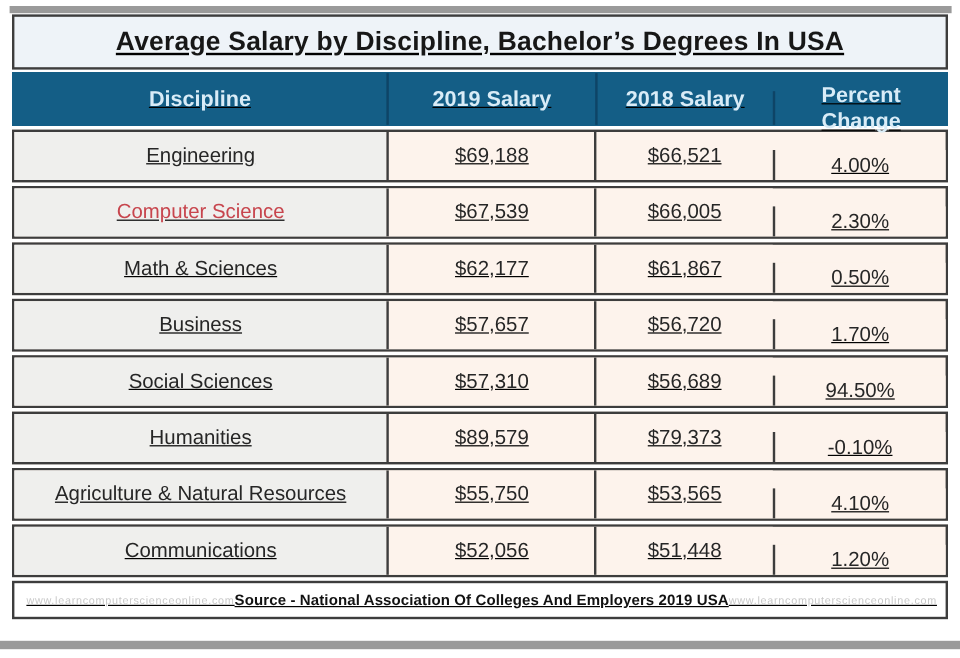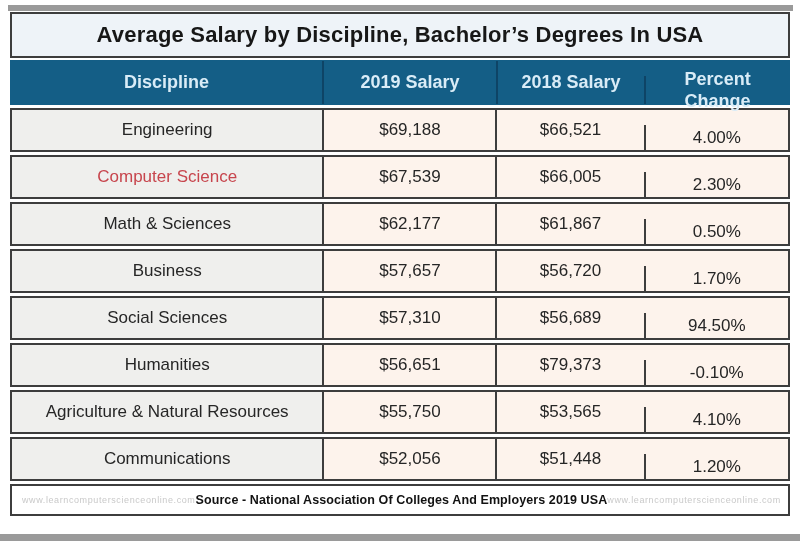--- a/index.html
+++ b/index.html
@@ -9,21 +9,21 @@
     font-family: "Liberation Sans", sans-serif;
     position: relative;
     overflow: hidden;
   }
   .page { position: absolute; inset: 0; background: #ffffff; }
 
   .strip { position: absolute; background: var(--frame-strip, #9a9a9a); }
   .strip-top    { top: 5px; left: 8px; right: 7px; height: 6px; }
   .strip-bottom { bottom: 7px; left: 0; right: 0; height: 7px; }
 
-  .frame { position: absolute; left: 10px; right: 10px; top: 12px; }
+  .frame { position: absolute; left: 10px; right: 10px; top: 12px; text-decoration: underline; }
 
   .title-box {
     height: 46px;
     background: var(--title-bg, #eef3f8);
     border: 2px solid var(--border, #3d3d3d);
     display: flex; align-items: center; justify-content: center;
     font-size: 22px; font-weight: 700; color: #171717;
     letter-spacing: 0.2px;
     margin-bottom: 2px;
   }
@@ -135,21 +135,21 @@
 
   <div class="row">
     <div class="cell cell-disc col-0">Social Sciences</div>
     <div class="cell col-1">$57,310</div>
     <div class="cell col-2">$56,689</div>
     <div class="cell col-3">94.50%</div>
   </div>
 
   <div class="row">
     <div class="cell cell-disc col-0">Humanities</div>
-    <div class="cell col-1">$56,651</div>
+    <div class="cell col-1">$89,579</div>
     <div class="cell col-2">$79,373</div>
     <div class="cell col-3">-0.10%</div>
   </div>
 
   <div class="row">
     <div class="cell cell-disc col-0">Agriculture &amp; Natural Resources</div>
     <div class="cell col-1">$55,750</div>
     <div class="cell col-2">$53,565</div>
     <div class="cell col-3">4.10%</div>
   </div>

